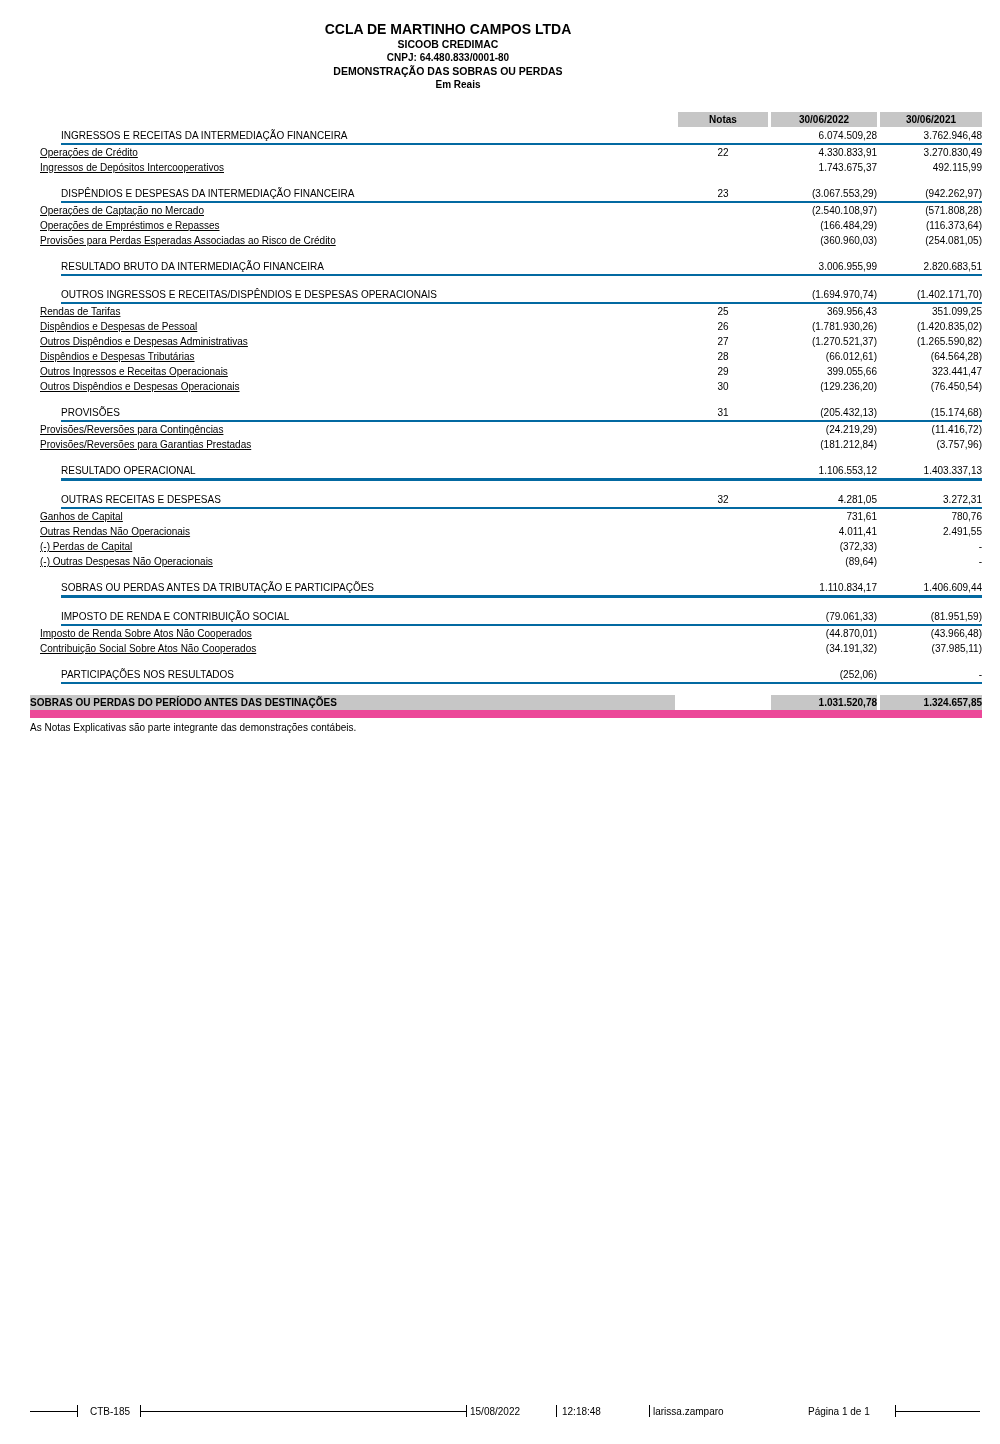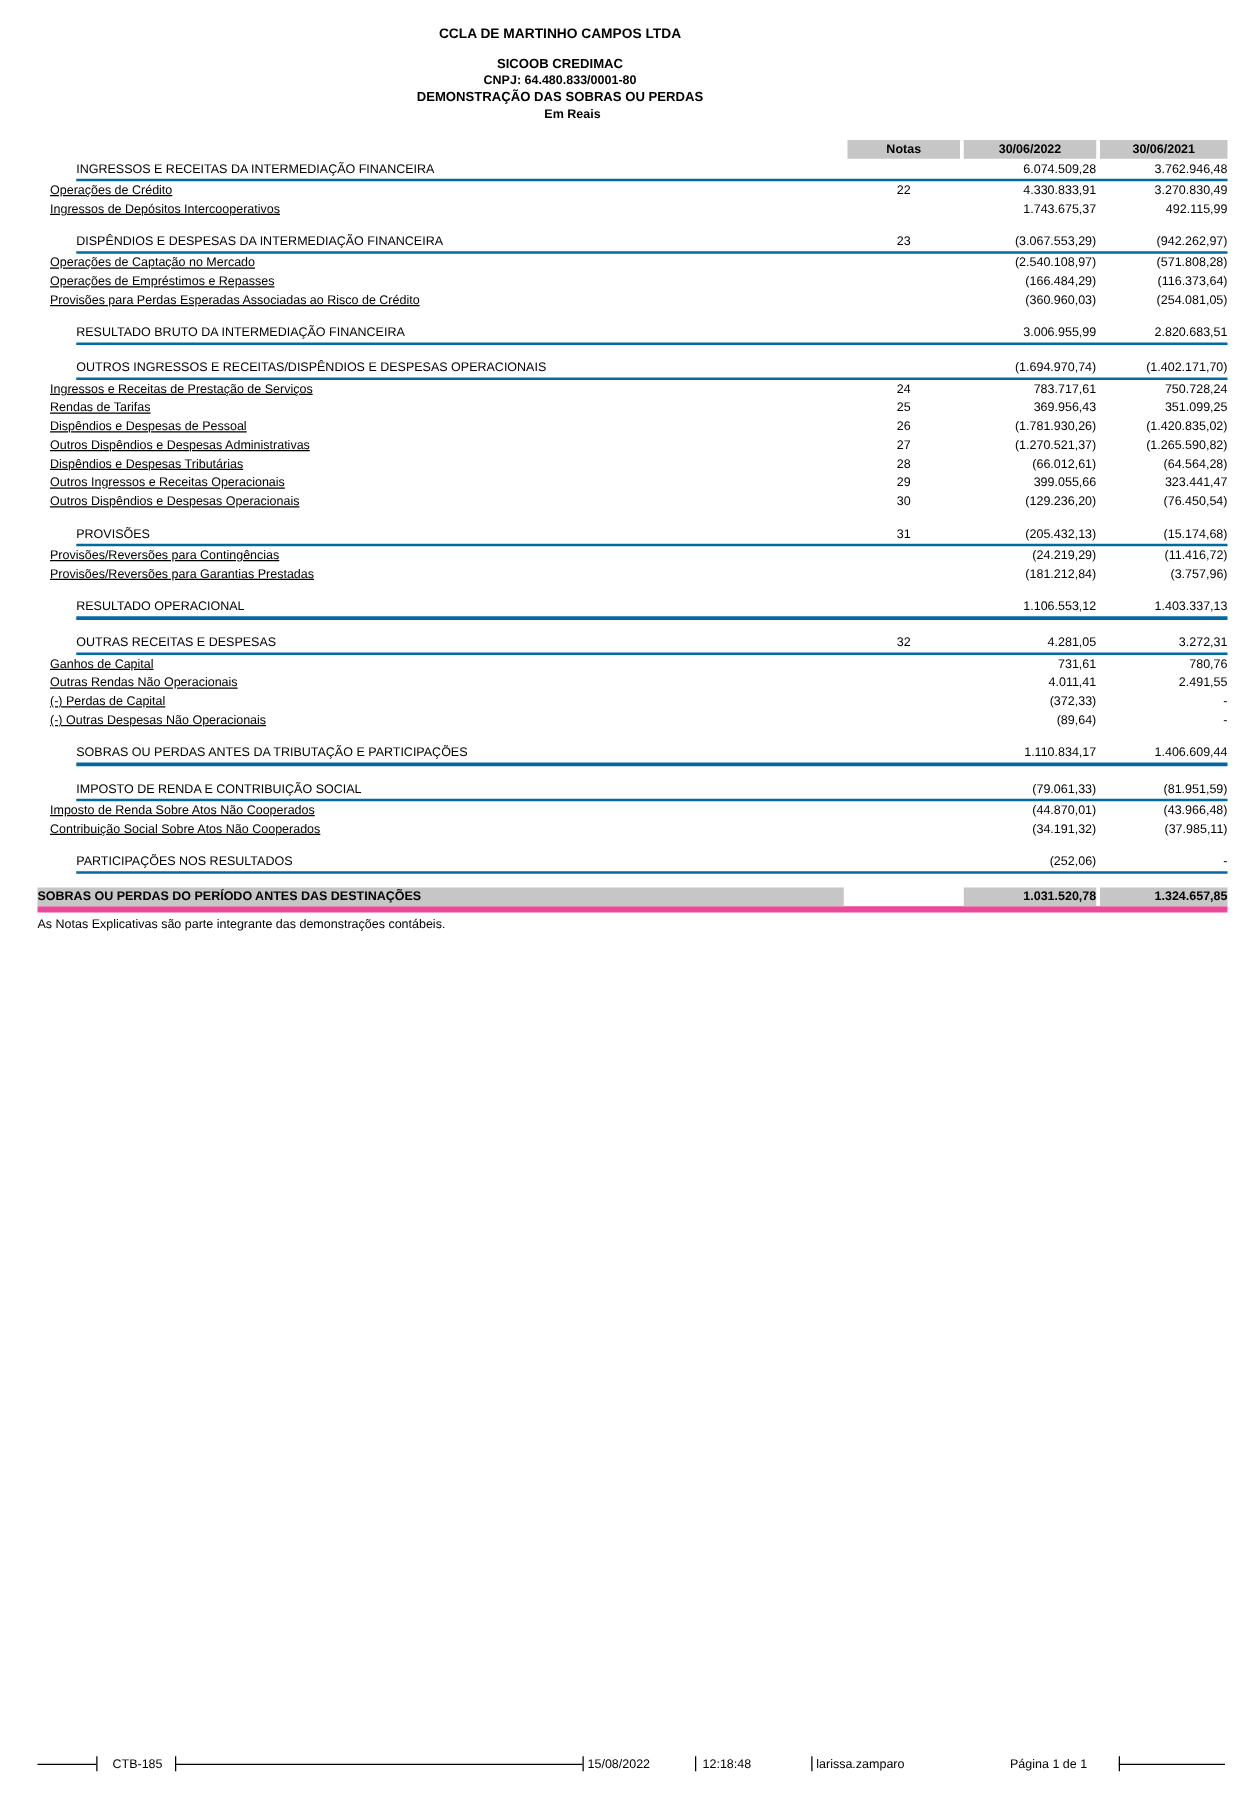--- a/index.html
+++ b/index.html
@@ -1,40 +1,40 @@
 <!DOCTYPE html>
 <html lang="pt-BR" style="--hl: #c6c6c6;"><head>
 <meta charset="utf-8">
 <style>
   html,body{margin:0;padding:0;background:#fff;}
   .page{position:relative;width:1000px;height:1444px;background:#fff;color:#000;
         font-family:"Liberation Sans","DejaVu Sans",sans-serif;overflow:hidden;}
 
   
   .doc-header{position:absolute;top:21px;left:0;width:896px;text-align:center;font-weight:bold;}
-  .h-company{font-size:11px;margin-bottom:12px;}
+  .h-company{font-size:14px;margin-bottom:1px;}
   .h-brand{font-size:10.5px;margin-bottom:2px;}
   .h-cnpj{font-size:10px;margin-bottom:2px;}
   .h-title{font-size:10.5px;margin-bottom:2px;}
   .h-currency{font-size:10px;padding-left:20px;}
 
   
   .statement{position:absolute;left:30px;top:112px;width:952px;font-size:10px;}
   .row{display:flex;align-items:flex-end;min-height:15px;line-height:15px;}
   .cell{white-space:nowrap;}
   .c-label{flex:1 1 auto;text-align:left;}
   .c-nota{width:90px;margin-left:3px;text-align:center;}
   .c-2022{width:106px;margin-left:3px;text-align:right;}
   .c-2021{width:102px;margin-left:3px;text-align:right;}
   .head-row{font-weight:bold;height:15px;margin-bottom:1px;}
   .head-row .cell{background:var(--hl,#c6c6c6);}
   .head-row .c-2022,.head-row .c-2021{text-align:center;}
   .row-section{font-weight:normal;border-bottom:2px solid #0369a1;margin-left:31px;}
   .row-section.rule-thick{border-bottom-width:3px;}
-  .row-highlight{font-weight:bold;border-bottom:5px solid #ec4899;}
+  .row-highlight{font-weight:bold;border-bottom:8px solid #ec4899;}
   .row-highlight .cell{background:var(--hl,#c6c6c6);}
   .row-item .c-label{padding-left:10px;text-decoration:underline;}
   .row-spacer{height:11px;}
   .footnote{margin:3px 0 0 0;font-size:10px;line-height:13px;}
 
   
   .page-footer{position:absolute;left:0;top:1399px;width:1000px;height:26px;font-size:10px;padding-left:16px;}
   .fline{position:absolute;top:12px;height:0;border-top:1px solid #000;}
   .ftick{position:absolute;top:6px;width:1px;height:12px;background:#000;}
   .ftext{position:absolute;top:7px;white-space:nowrap;}
@@ -109,26 +109,20 @@
     <span class="cell c-nota"></span>
     <span class="cell c-2022">3.006.955,99</span>
     <span class="cell c-2021">2.820.683,51</span>
   </div>
         <div class="row-spacer"></div>
         <div class="row row-section">
     <span class="cell c-label">OUTROS INGRESSOS E RECEITAS/DISPÊNDIOS E DESPESAS OPERACIONAIS</span>
     <span class="cell c-nota"></span>
     <span class="cell c-2022">(1.694.970,74)</span>
     <span class="cell c-2021">(1.402.171,70)</span>
-  </div>
-        <div class="row row-item">
-    <span class="cell c-label">Ingressos e Receitas de Prestação de Serviços</span>
-    <span class="cell c-nota">24</span>
-    <span class="cell c-2022">783.717,61</span>
-    <span class="cell c-2021">750.728,24</span>
   </div>
         <div class="row row-item">
     <span class="cell c-label">Rendas de Tarifas</span>
     <span class="cell c-nota">25</span>
     <span class="cell c-2022">369.956,43</span>
     <span class="cell c-2021">351.099,25</span>
   </div>
         <div class="row row-item">
     <span class="cell c-label">Dispêndios e Despesas de Pessoal</span>
     <span class="cell c-nota">26</span>

